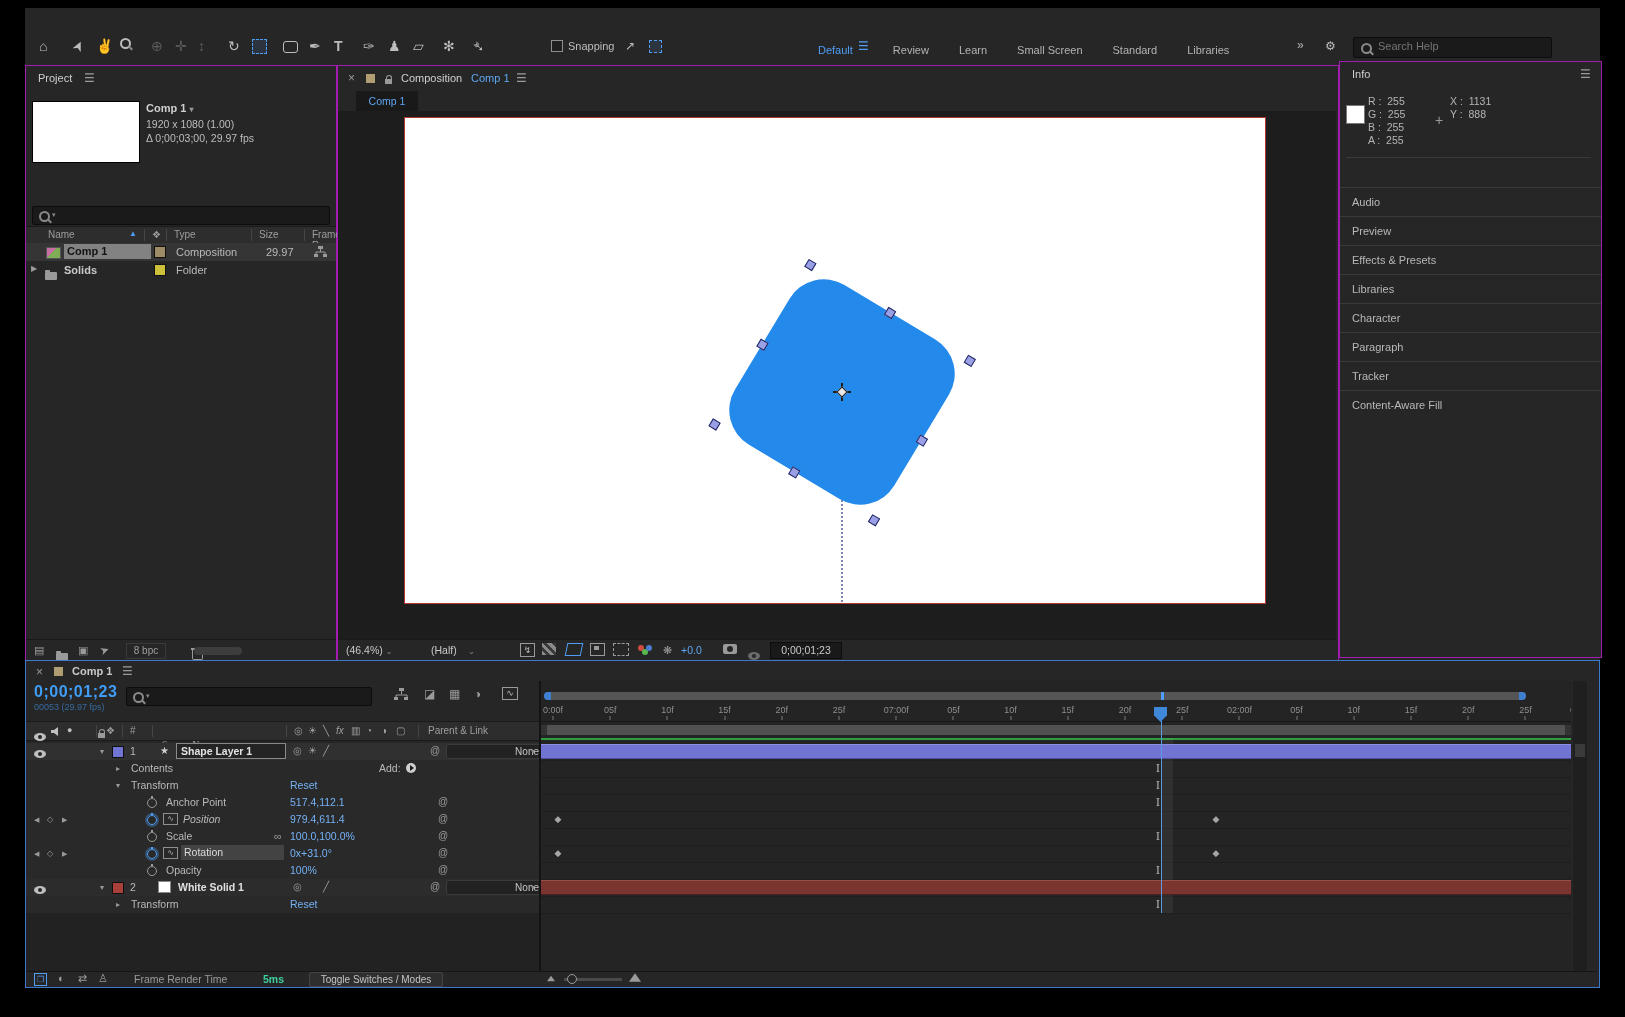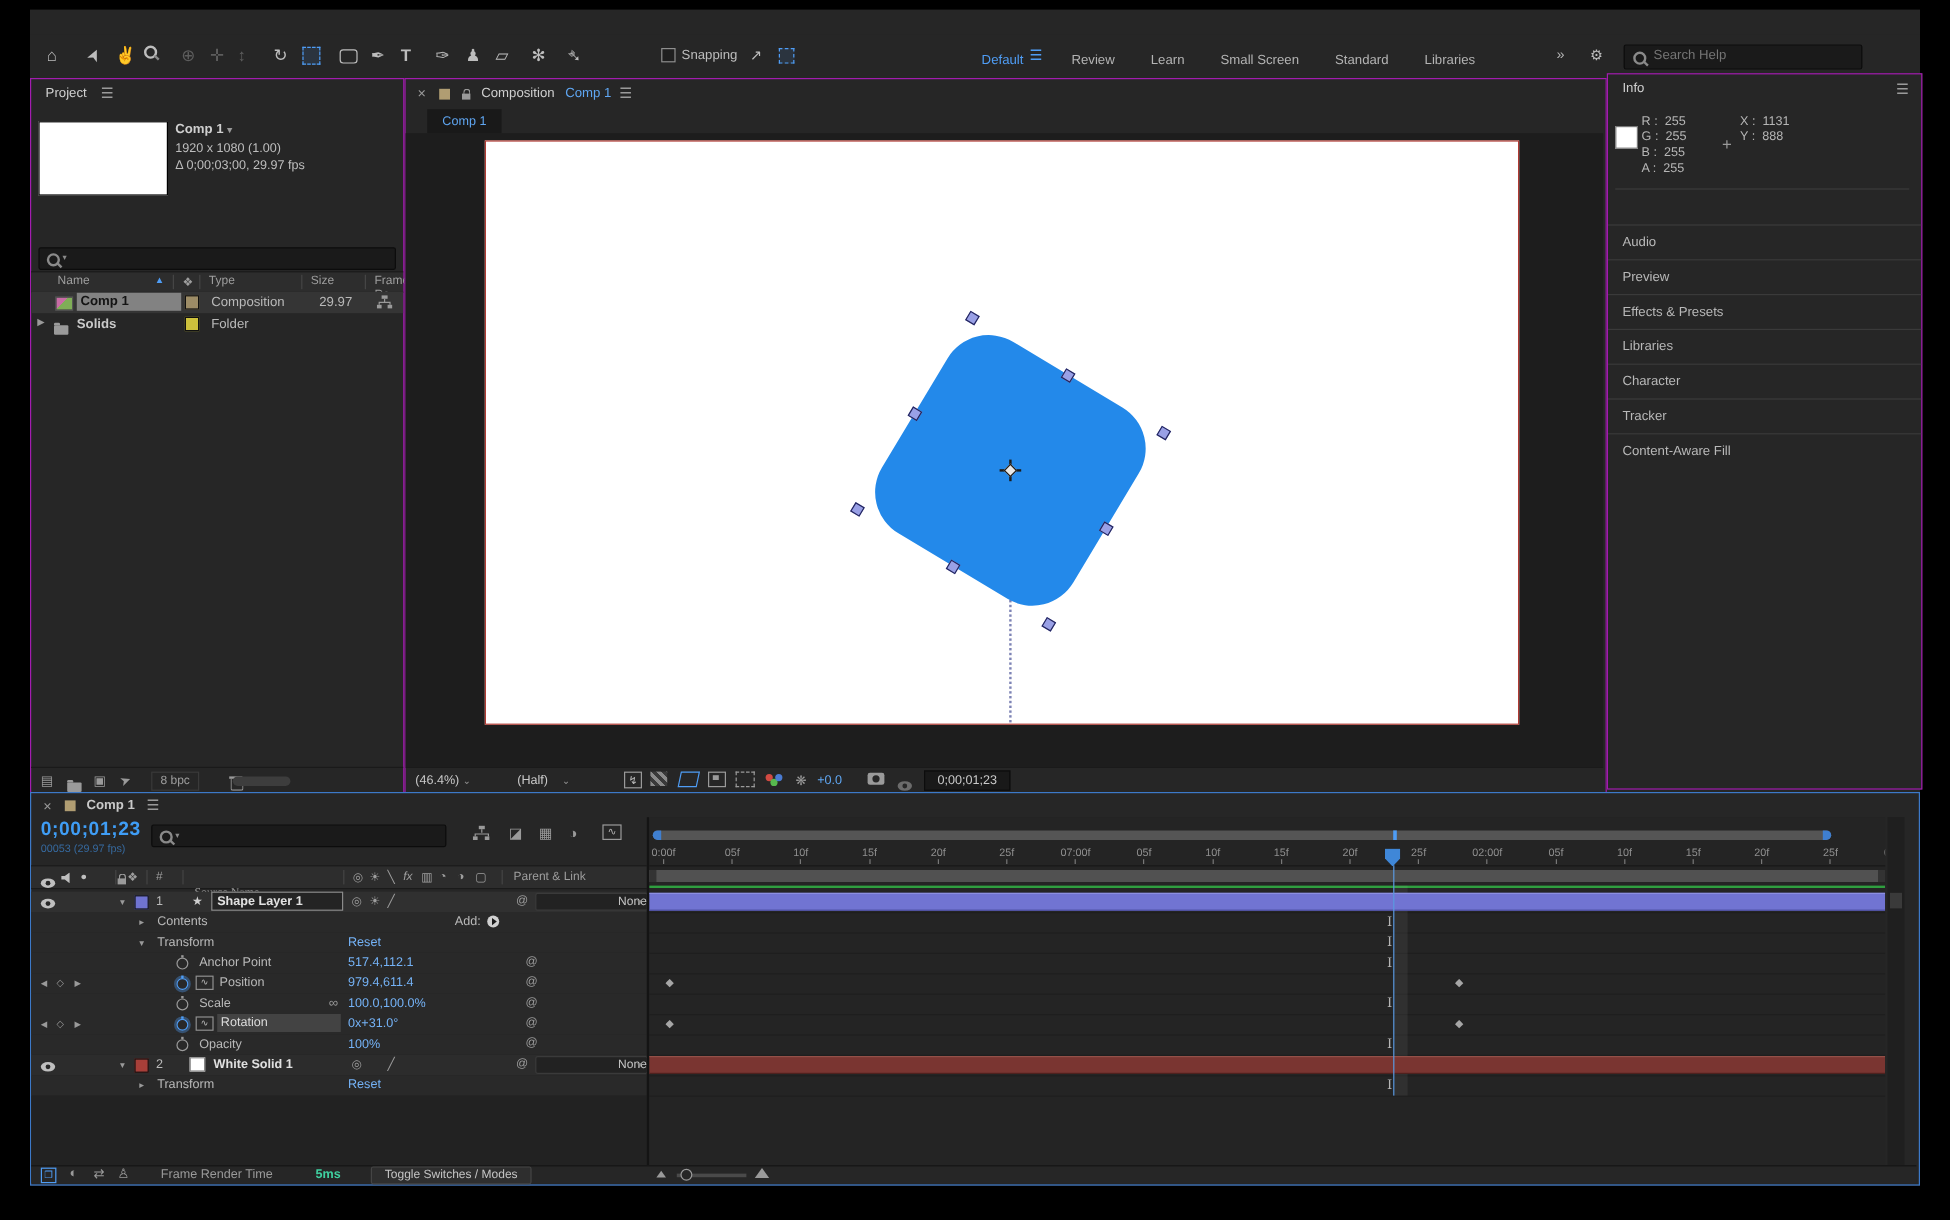--- a/index.html
+++ b/index.html
@@ -245,20 +245,23 @@
         <div class="sidepanel">
           <span>Effects &amp; Presets</span>
         </div>
         <div class="sidepanel">
           <span>Libraries</span>
         </div>
         <div class="sidepanel">
           <span>Character</span>
         </div>
         <div class="sidepanel">
+          <span>Paragraph</span>
+        </div>
+        <div class="sidepanel">
           <span>Tracker</span>
         </div>
         <div class="sidepanel">
           <span>Content-Aware Fill</span>
         </div>
       </div>
   </div>
 
   <div class="abs" style="left:0;top:652px;width:1573px;height:326px;background:#262626;border:1px solid #3c79c8;">
 
@@ -345,21 +348,21 @@
       <span class="abs val" style="left:264px;top:2px;">517.4,112.1</span>
       <span class="abs pick" style="left:412px;top:2px;">@</span>
     </div>
 
     <div class="tlrow" style="top:150px;height:17px;background:#292929;">
       <span class="abs navarr" style="left:8px;top:5px;">◀</span>
       <span class="abs navarr" style="left:21px;top:4px;font-size:8px;">◇</span>
       <span class="abs navarr" style="left:36px;top:5px;">▶</span>
       <span class="abs sw on" style="left:121px;top:4px;"></span>
       <span class="abs graphic" style="left:137px;top:2px;">∿</span>
-      <span class="abs" style="left:157px;top:2px;">Position</span>
+      <span class="abs" style="left:157px;top:2px;font-style:italic;">Position</span>
       <span class="abs val" style="left:264px;top:2px;">979.4,611.4</span>
       <span class="abs pick" style="left:412px;top:2px;">@</span>
     </div>
 
     <div class="tlrow" style="top:167px;height:17px;background:#292929;">
       <span class="abs sw" style="left:121px;top:4px;"></span>
       <span class="abs" style="left:140px;top:2px;">Scale</span>
       <span class="abs pick" style="left:248px;top:2px;font-size:11px;">∞</span>
       <span class="abs val" style="left:264px;top:2px;">100.0,100.0%</span>
       <span class="abs pick" style="left:412px;top:2px;">@</span>

